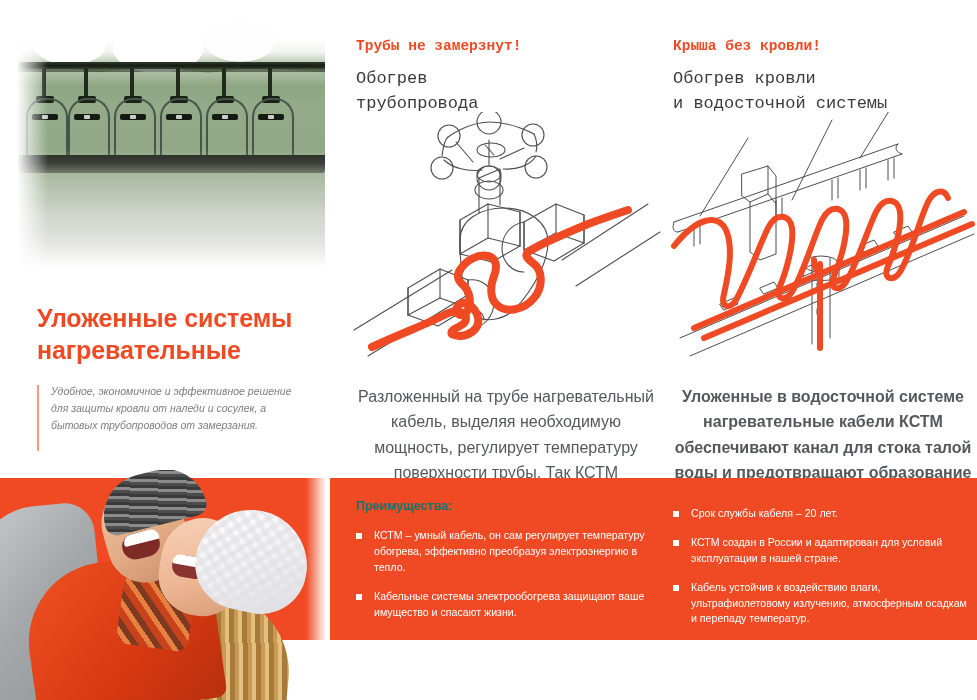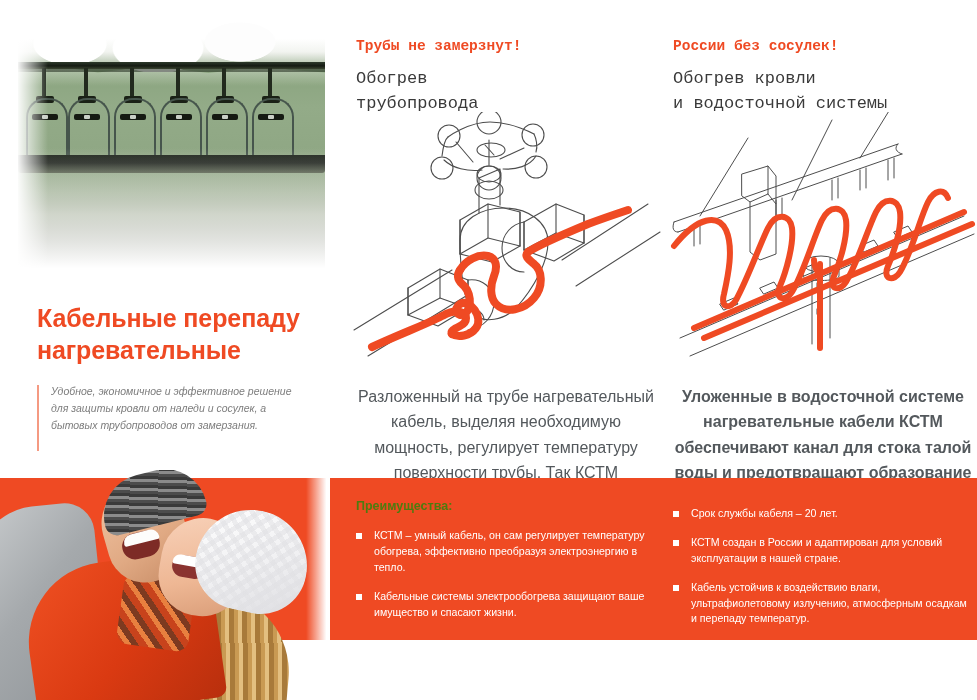--- a/index.html
+++ b/index.html
@@ -171,21 +171,21 @@
 
   
   .orange-band {
     position: absolute;
     left: 0; top: 478px; width: 977px; height: 162px;
     background: #ef4a23;
   }
   .adv-title {
     position: absolute; left: 356px; top: 499px;
     margin: 0;
-    color: #4d7c0f;
+    color: #0f766e;
     font-size: 12.5px;
     font-weight: bold;
   }
   .adv-list { position: absolute; margin: 0; padding: 0; list-style: none; width: 300px; }
   .adv-list-left  { left: 356px; top: 528px; }
   .adv-list-right { left: 673px; top: 506px; }
   .adv-item {
     position: relative;
     padding-left: 18px;
     margin-bottom: 13px;
@@ -329,21 +329,21 @@
             <div class="cable-tie"></div>
         </div>
       </div>
       <div class="gutter-bottom"></div>
       <div class="photo-fade"></div>
       <div class="photo-left-fade"></div>
     </div>
   </div>
 
   <div class="title-block">
-    <h1 class="main-title"><span>Кабельные перепаду</span><br><span>нагревательные</span></h1>
+    <h1 class="main-title"><span>Уложенные системы</span><br><span>нагревательные</span></h1>
   </div>
 
   <div class="lead-wrap">
     <div class="lead-bar"></div>
     <p class="lead-text">Удобное, экономичное и эффективное решение для защиты кровли от наледи и сосулек, а бытовых трубопроводов от замерзания.</p>
   </div>
 
   <div class="col col-mid">
     <h2 class="col-head">Трубы не замерзнут!</h2>
     <p class="col-sub" style="white-space:pre-line">Обогрев
@@ -430,21 +430,21 @@
                  C180 147 176 144 180 140"></path>
         <path d="M180 140 C192 132 216 122 240 112
                  C256 106 268 102 280 98"></path>
       </g>
     </svg>
   </div>
 
   <p class="col-body body-mid">Разложенный на трубе нагревательный кабель, выделяя необходимую мощность, регулирует температуру поверхности трубы. Так КСТМ обеспечивает полноценную и безотказную работу водопроводной системы в течение всего холодного периода.</p>
 
   <div class="col col-right">
-    <h2 class="col-head">России без сосулек!</h2>
+    <h2 class="col-head">Крыша без кровли!</h2>
     <p class="col-sub" style="white-space:pre-line">Обогрев кровли
 и водосточной системы</p>
   </div>
 
   <div class="illus illus-roof">
     <svg viewBox="0 0 316 262" width="316" height="262" aria-hidden="true">
       <g fill="none" stroke="#4d4d4d" stroke-width="1" stroke-linejoin="round" stroke-linecap="round">
 
         <line x1="36" y1="104" x2="84" y2="26"></line>
         <line x1="128" y1="88" x2="168" y2="8"></line>

